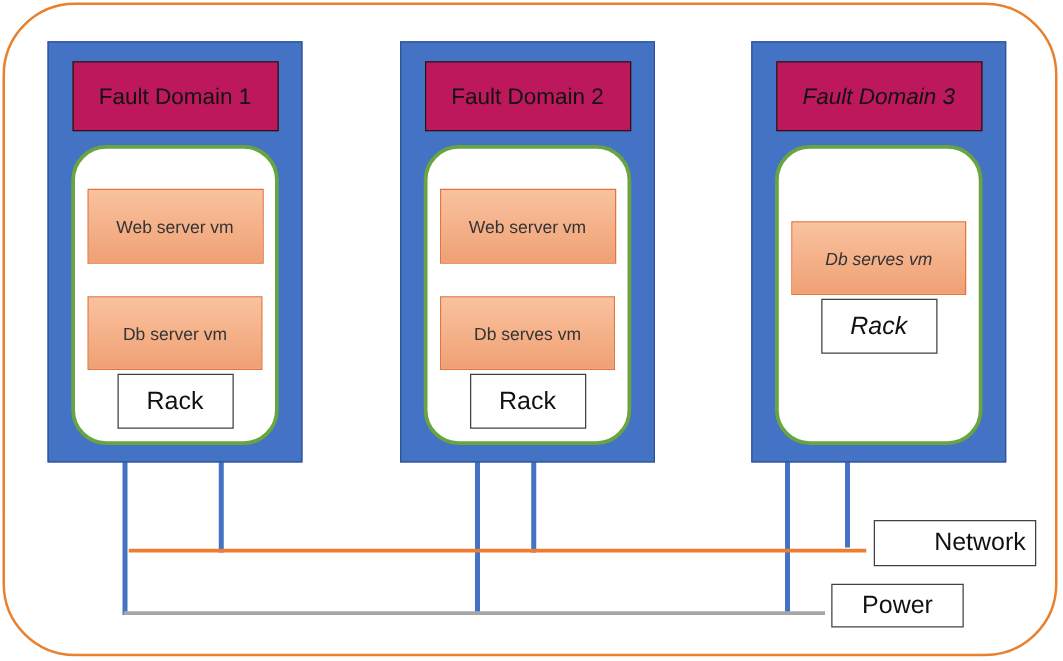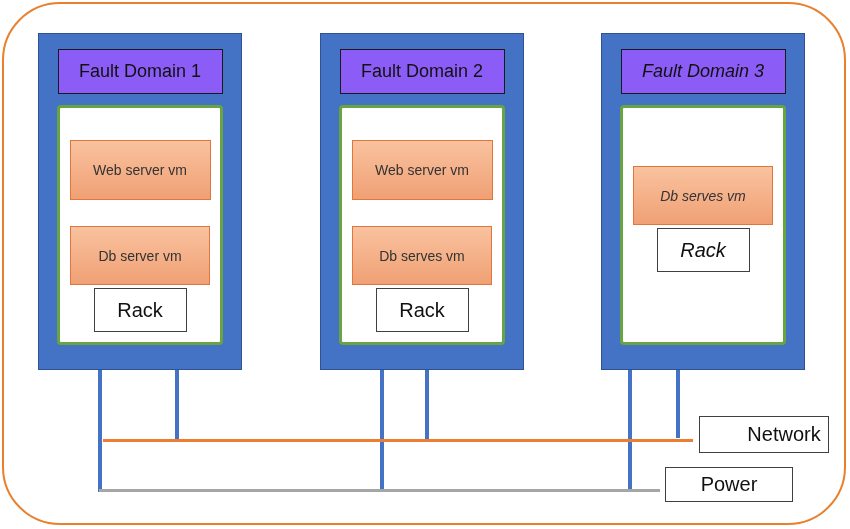--- a/index.html
+++ b/index.html
@@ -25,34 +25,34 @@
     border:1.5px solid #2e5395;
     box-sizing:border-box;
     display:flex; flex-direction:column; align-items:center;
     z-index:3;
   }
   .fd1 { left:38px; }
   .fd2 { left:320px; }
   .fd3 { left:601px;font-style:italic; }
   .fd-label {
     margin-top:15px;
-    width:165px; height:45px;
-    background:#8b5cf6;
+    width:165px; height:56px;
+    background:#be185d;
     border:1.5px solid #1a1a1a;
     box-sizing:border-box;
     display:flex; align-items:center; justify-content:center;
     font-size:18px; color:#111111;
     white-space:nowrap;
   }
   .fd-inner {
     margin-top:11px;
     width:166px; height:240px;
     background:#ffffff;
     border:3px solid #68a541;
-    border-radius:4px;
+    border-radius:28px;
     box-sizing:border-box;
     display:flex; flex-direction:column; align-items:center;
     padding-top:32px;
   }
   .vm {
     width:141px; height:60px;
     background:linear-gradient(180deg,#f9c29f 0%,#f0a074 100%);
     border:1.5px solid #e0763b;
     box-sizing:border-box;
     display:flex; align-items:center; justify-content:center;
@@ -87,21 +87,21 @@
   .bus-label {
     position:absolute;
     background:#ffffff;
     border:1.5px solid #404040;
     box-sizing:border-box;
     display:flex; align-items:center; justify-content:center;
     font-size:20px; color:#111111;
     z-index:6;
   }
   .network-box { left:699px; top:416px; width:130px; height:37px;padding-left:40px; }
-  .power-box   { left:665px; top:467px; width:128px; height:35px; }
+  .power-box   { left:665px; top:467px; width:106px; height:35px; }
 </style>
 </head>
 <body>
 
 <div class="outer-border"></div>
 
 <div class="fd fd1">
   <div class="fd-label">Fault Domain 1</div>
   <div class="fd-inner">
     <div class="vm web">Web server vm</div>

